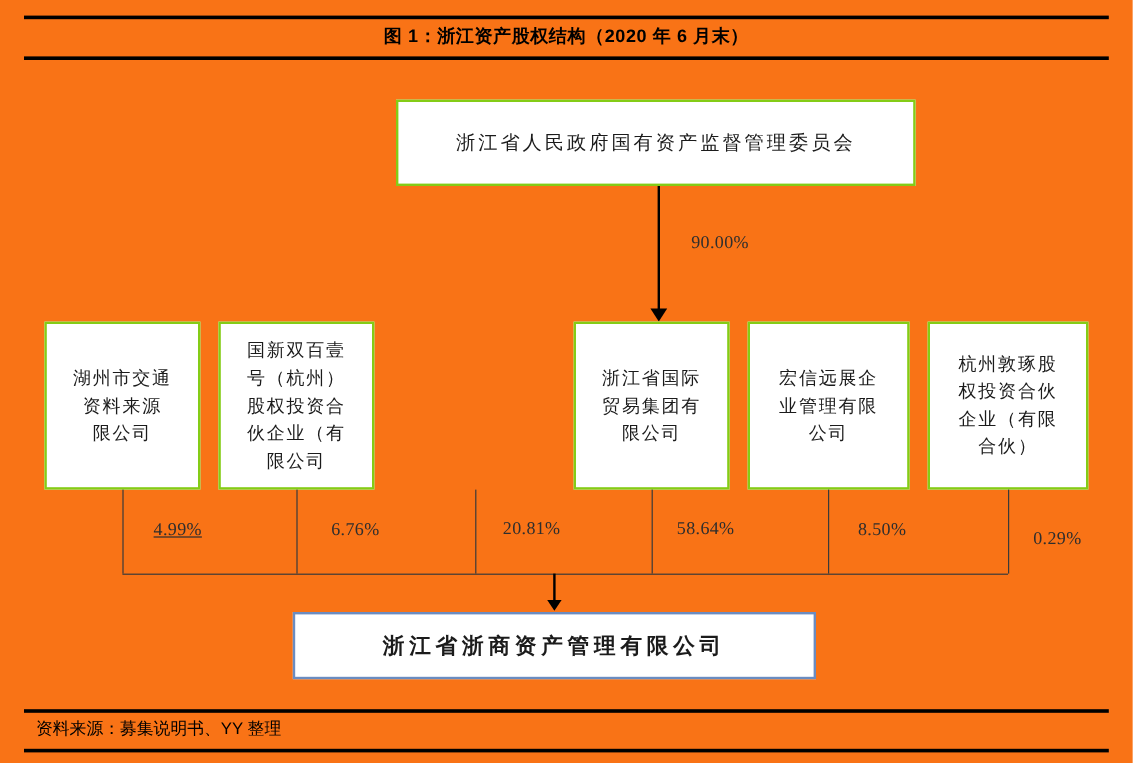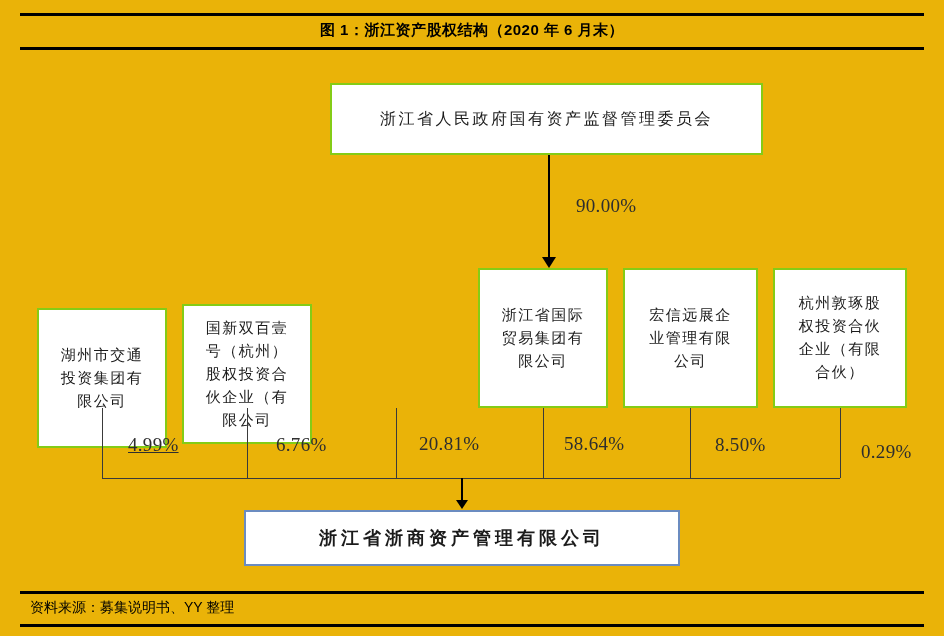--- a/index.html
+++ b/index.html
@@ -1,17 +1,17 @@
 <!DOCTYPE html>
 <html><head>
 <meta charset="utf-8">
 <style>
   html,body{margin:0;padding:0;background:#ffffff;}
   #canvas{
-    position:relative;width:944px;height:636px;background:#eab308;overflow:hidden;
+    position:relative;width:944px;height:636px;background:#f97316;overflow:hidden;
     font-family:"Liberation Sans",sans-serif;
   }
   
   .rule{position:absolute;left:20px;width:904px;height:3px;background:#000000;}
   .rule-hdr-top{top:13px;}
   .rule-hdr-bot{top:47px;}
   .rule-ftr-top{top:591px;}
   .rule-ftr-bot{top:624px;}
   .fig-title{
     position:absolute;top:21px;left:0;width:944px;text-align:center;
@@ -27,22 +27,22 @@
     display:flex;flex-direction:column;align-items:center;justify-content:center;
     font-family:"DejaVu Serif",serif;color:#1b1b1b;text-align:center;
   }
   .box-top{left:330px;top:83px;width:433px;height:72px;font-size:16px;letter-spacing:2.5px;}
   .box-bottom{
     left:244px;top:510px;width:436px;height:56px;border-color:#6b8cc0;
     font-size:18px;letter-spacing:4px;font-weight:600;text-align:center;
   }
   .mid{top:268px;height:140px;font-size:15px;letter-spacing:1.5px;}
   .mid .ln{line-height:23px;}
-  .sh1{left:37px;width:130px;margin-top:40px;}
-  .sh2{left:182px;width:130px;margin-top:36px;}
+  .sh1{left:37px;width:130px;}
+  .sh2{left:182px;width:130px;}
   .sh3{left:330px;width:133px;}
   .sh4{left:478px;width:130px;}
   .sh5{left:623px;width:135px;}
   .sh6{left:773px;width:134px;}
   
   .vline{position:absolute;width:1px;background:#3a3a3a;}
   .v1{left:102px;top:408px;height:70px;}
   .v2{left:247px;top:408px;height:70px;}
   .v3{left:396px;top:408px;height:70px;}
   .v4{left:543px;top:408px;height:70px;}
@@ -56,21 +56,21 @@
     border-left:7px solid transparent;border-right:7px solid transparent;border-top:11px solid #000000;
   }
   
   .arrow2-line{position:absolute;left:461px;top:478px;width:2px;height:23px;background:#000000;}
   .arrow2-head{
     position:absolute;left:456px;top:500px;width:0;height:0;
     border-left:6px solid transparent;border-right:6px solid transparent;border-top:9px solid #000000;
   }
   
   .pct{
-    position:absolute;font-family:"Liberation Serif",serif;font-size:19px;color:#2e2e2e;
+    position:absolute;font-family:"Liberation Serif",serif;font-size:15px;color:#2e2e2e;
     letter-spacing:.3px;
   }
   .pct-root{left:576px;top:195px;}
   .p1{left:128px;top:434px;text-decoration:underline;}
   .p2{left:276px;top:434px;}
   .p3{left:419px;top:433px;}
   .p4{left:564px;top:433px;text-align:right;}
   .p5{left:715px;top:434px;}
   .p6{left:861px;top:441px;}
 </style>
@@ -86,21 +86,21 @@
   <div class="obox box-top">
     <div class="ln">浙江省人民政府国有资产监督管理委员会</div>
   </div>
 
   <div class="arrow1-line"></div>
   <div class="arrow1-head"></div>
   <div class="pct pct-root">90.00%</div>
 
   <div class="obox mid sh1">
     <div class="ln">湖州市交通</div>
-    <div class="ln">投资集团有</div>
+    <div class="ln">资料来源</div>
     <div class="ln">限公司</div>
   </div>
   <div class="obox mid sh2">
     <div class="ln">国新双百壹</div>
     <div class="ln">号（杭州）</div>
     <div class="ln">股权投资合</div>
     <div class="ln">伙企业（有</div>
     <div class="ln">限公司</div>
   </div>
   <div class="obox mid sh4">

